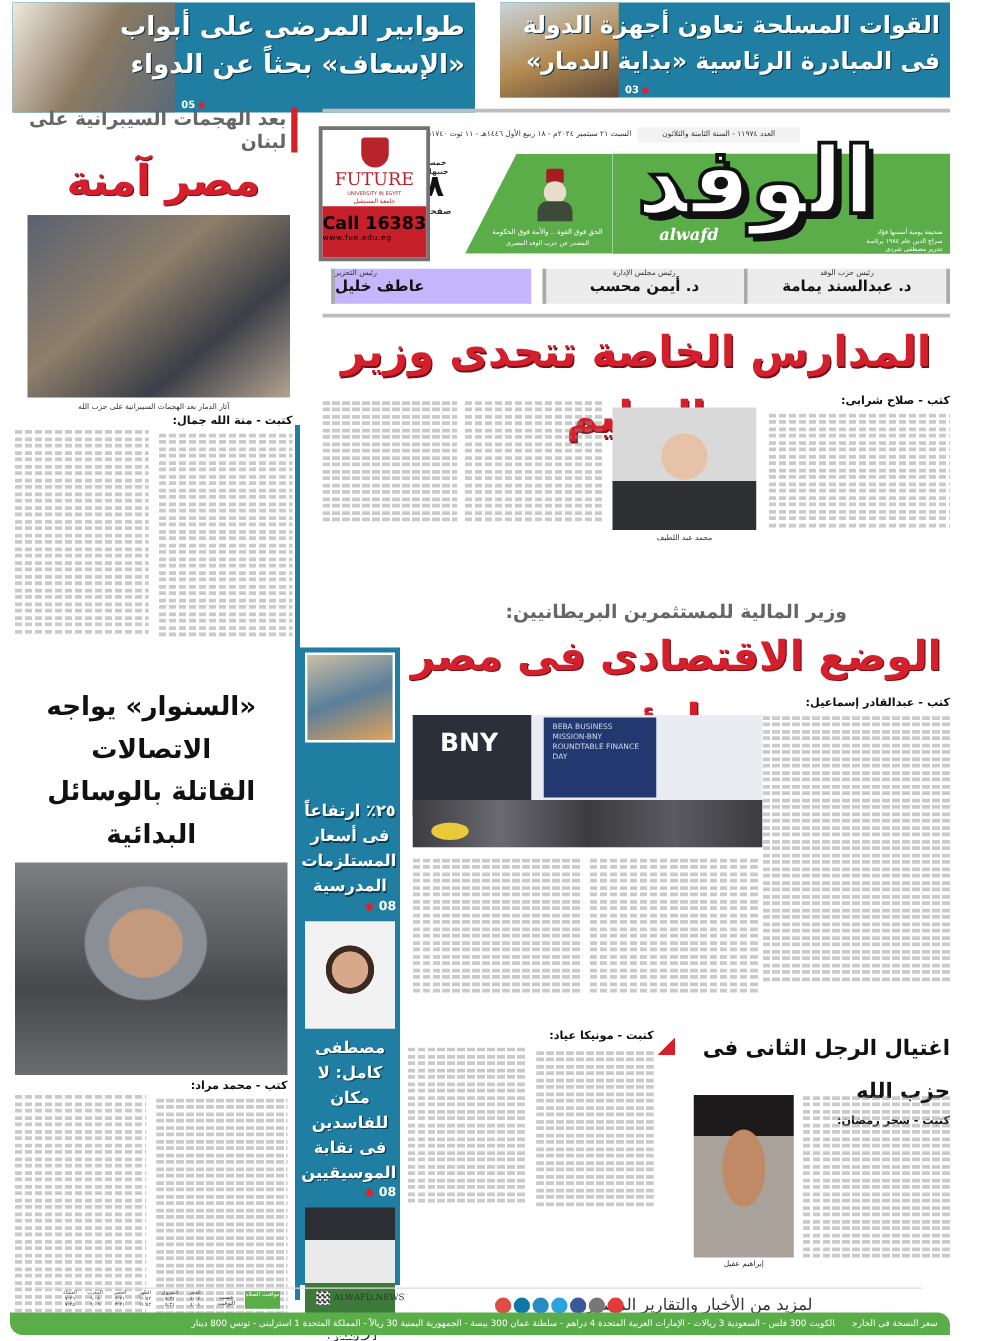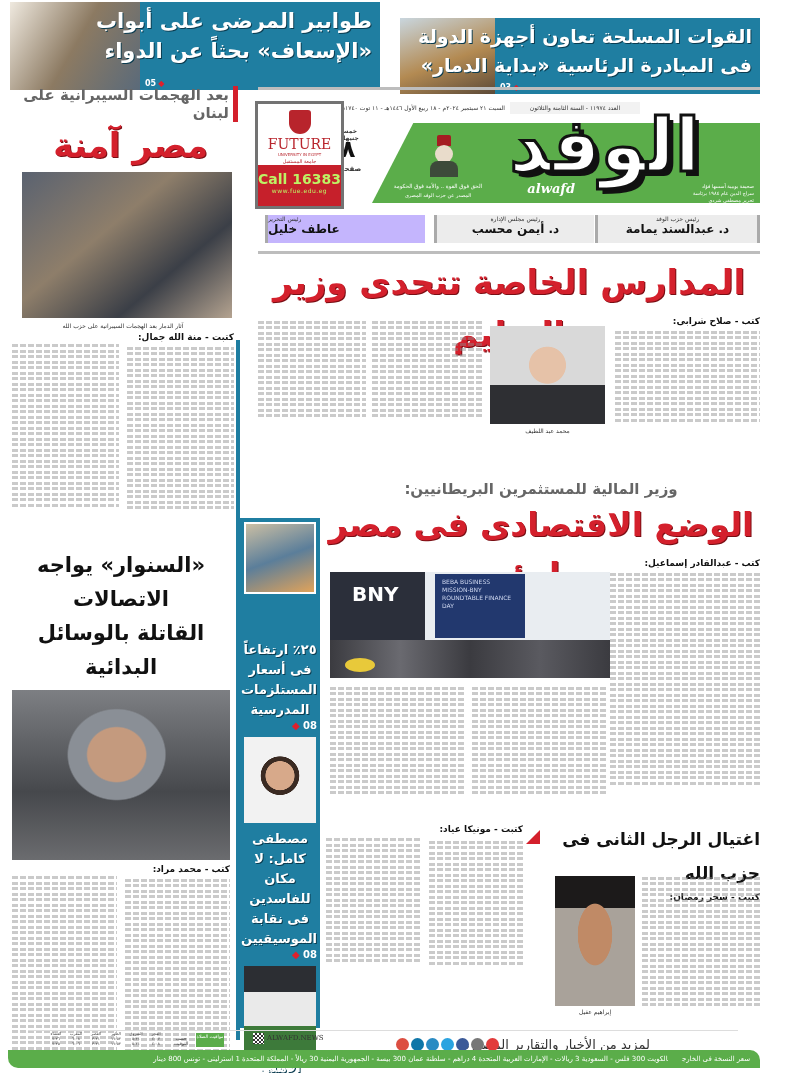--- a/index.html
+++ b/index.html
@@ -21,21 +21,21 @@
   .gray-head { color: #666; font-weight: bold; text-align: center; }
   .img { background: linear-gradient(135deg, #6b6b6b, #a59b8c 50%, #4d4d4d); }
   .blue-col { background: #1f7ea1; color: #fff; }
   .blue-col .t { font-weight: bold; font-size: 14px; line-height: 20px; text-align: center; text-shadow: 1px 1px 0 #0b3c50; }
   .caption { font-size: 6px; color: #333; text-align: center; }
   .social span { display: inline-block; width: 13px; height: 13px; border-radius: 50%; margin: 0 1px; vertical-align: middle; }
 </style>
 </head>
 <body>
 
-<div class="abs teaser" style="left:400px; top:2px; width:360px; height:76px;margin-top:16px;">
+<div class="abs teaser" style="left:400px; top:2px; width:360px; height:76px;">
   <div class="photo img" style="width:95px; background:linear-gradient(160deg,#c9d6de,#b38a52 55%,#5c4a38);"></div>
   <div class="txt" style="font-size:19px; line-height:29px;">
     <div>القوات المسلحة تعاون أجهزة الدولة</div>
     <div>فى المبادرة الرئاسية «بداية الدمار»</div>
   </div>
   <div class="pg" style="left:100px;"><span>03</span><span class="mark">◆</span></div>
 </div>
 
 <div class="abs teaser" style="left:10px; top:2px; width:370px; height:88px;">
   <div class="photo img" style="width:130px; background:linear-gradient(120deg,#efe9df,#8c7a62 50%,#5a6a7a);"></div>
@@ -69,21 +69,21 @@
   <div class="abs" style="right:392px; top:34px; width:40px; font-size:6px; text-align:center; color:#333; font-weight:bold;">خمسة جنيهات</div>
   <div class="abs" style="right:392px; top:42px; width:40px; font-size:24px; font-weight:bold; text-align:center; color:#111;">٨</div>
   <div class="abs" style="right:392px; top:72px; width:40px; font-size:7px; text-align:center; color:#333; font-weight:bold;">صفحات</div>
 </div>
 
 <div class="abs" style="left:255px; top:101px; width:89px; height:108px; border:3px solid #737373; background:#fff; direction:ltr;">
   <div style="width:22px; height:24px; margin:6px auto 0; background:#b8242c; border-radius:3px 3px 11px 11px;"></div>
   <div style="font-family:'DejaVu Serif',serif; color:#b8242c; font-size:14px; text-align:center; margin-top:2px;">FUTURE</div>
   <div style="color:#b8242c; font-size:4px; text-align:center;">UNIVERSITY IN EGYPT</div>
   <div style="color:#b8242c; font-size:5px; text-align:center; margin-top:1px;">جامعة المستقبل</div>
-  <div style="position:absolute; left:0; right:0; bottom:0; height:41px; background:#c6202b; color:#bef264; text-align:center;">
+  <div style="position:absolute; left:0; right:0; bottom:0; height:41px; background:#c6202b; color:#000000; text-align:left;">
     <div style="font-weight:bold; font-size:14px; margin-top:6px;">Call 16383</div>
     <div style="font-size:6px; letter-spacing:.5px;">www.fue.edu.eg</div>
   </div>
 </div>
 
 <div class="abs" style="left:265px; top:215px; width:495px; height:28px;">
   <div class="abs" style="right:0; width:165px; height:28px; background:#ececec; border-right:3px solid #aaa; border-left:3px solid #aaa; text-align:center;">
     <div style="font-size:6px; color:#333;">رئيس حزب الوفد</div>
     <div style="font-size:12px; font-weight:bold; color:#111;">د. عبدالسند يمامة</div>
   </div>

